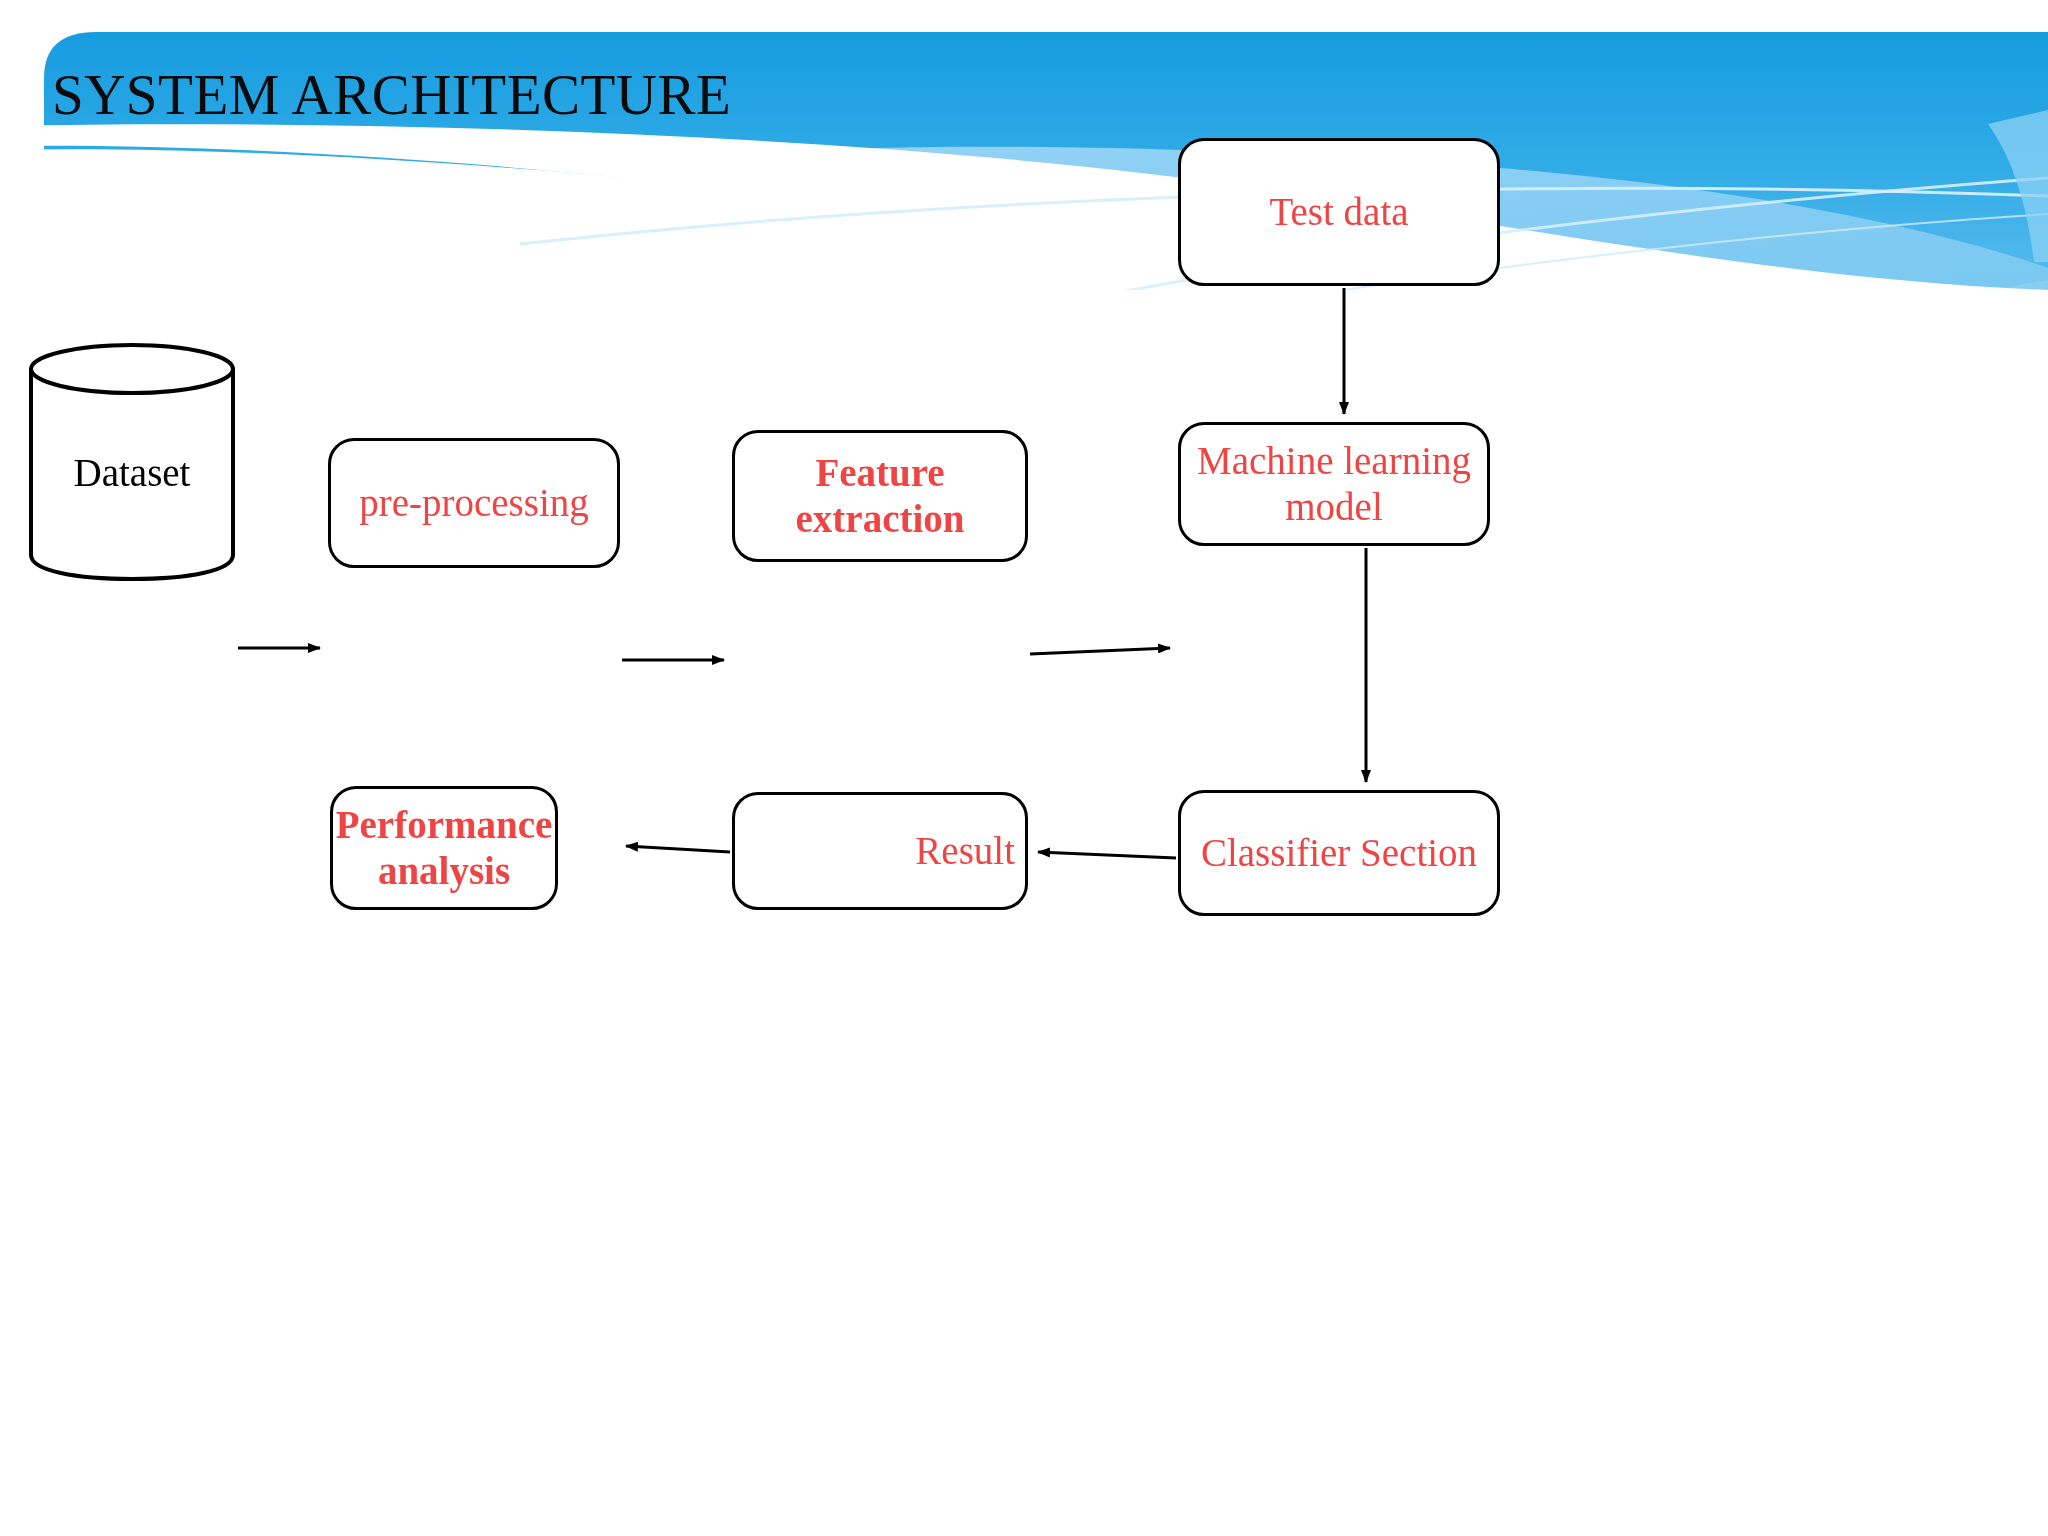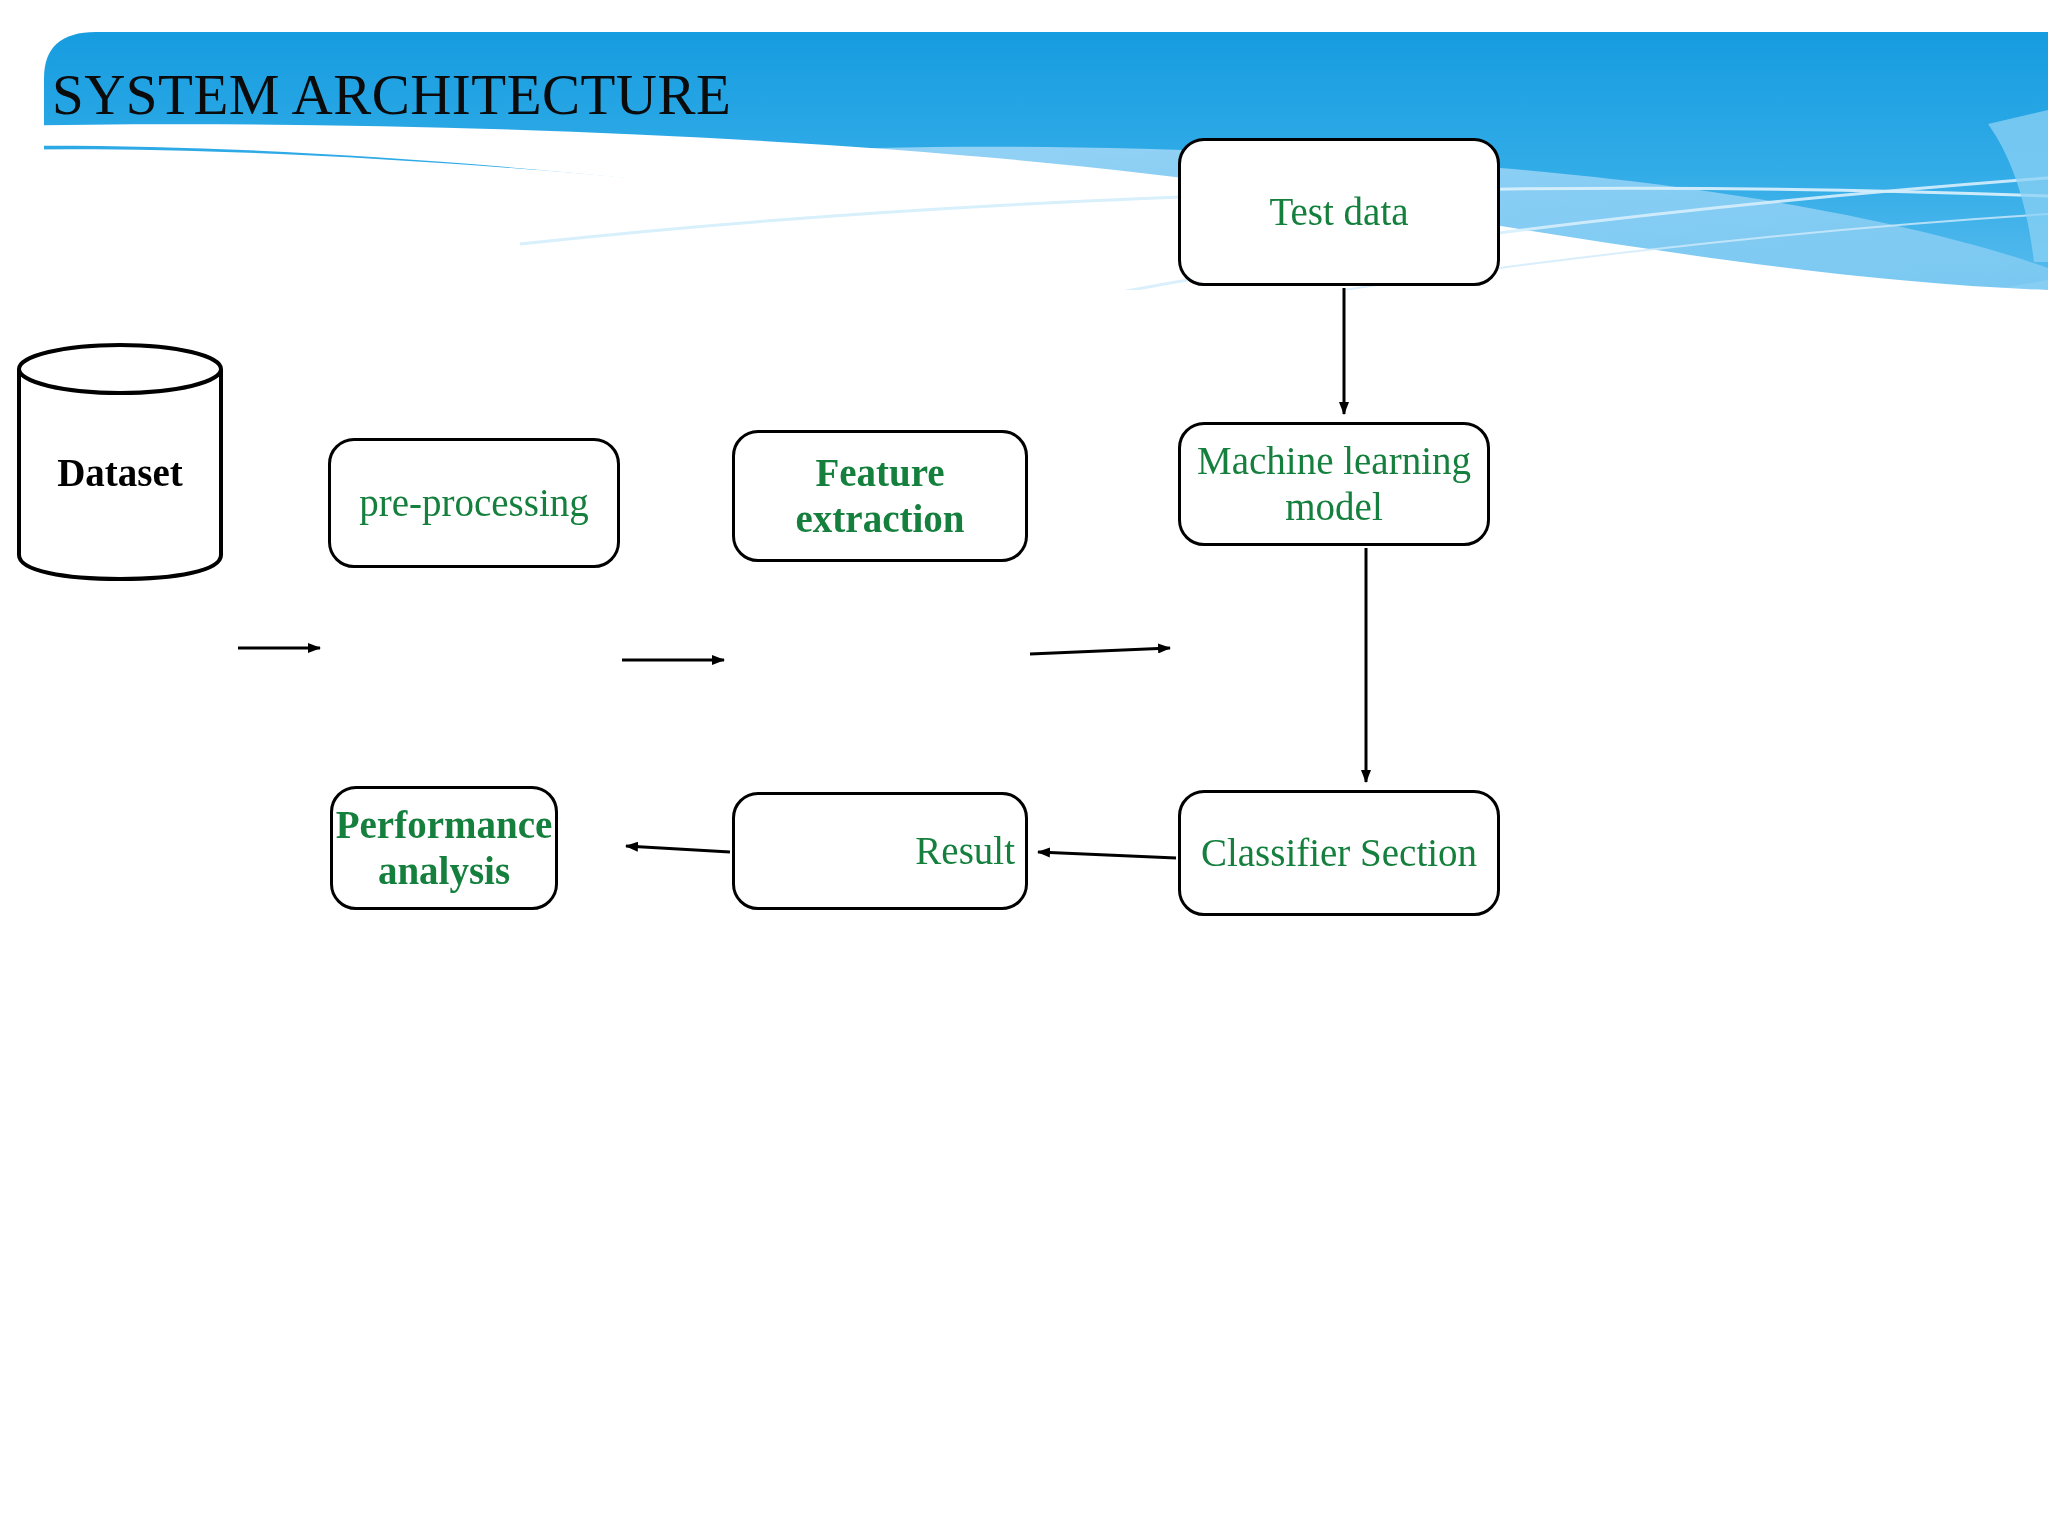--- a/index.html
+++ b/index.html
@@ -60,35 +60,34 @@
     box-sizing: border-box;
     background: #ffffff;
     border: 3px solid #000000;
     border-radius: 26px;
     display: flex;
     align-items: center;
     justify-content: center;
     text-align: center;
     font-family: "Liberation Serif", "DejaVu Serif", serif;
     font-size: 39px;
-    color: #15803d;
+    color: #ef4444;
     line-height: 1.18;
     padding: 6px 10px;
     z-index: 4;
   }
 
   
   #node-dataset {
     position: absolute;
-    left: 16px;
+    left: 28px;
     top: 342px;
     width: 208px;
     height: 240px;
     z-index: 4;
-    font-weight: bold;
   }
   #node-dataset svg {
     position: absolute;
     left: 0; top: 0;
     overflow: visible;
   }
   #node-dataset .cyl-label {
     position: absolute;
     left: 0;
     top: 108px;

